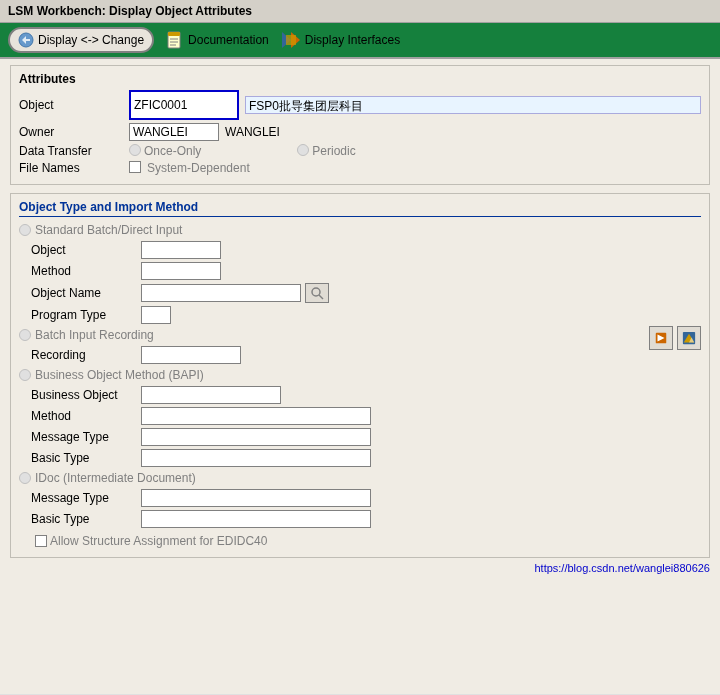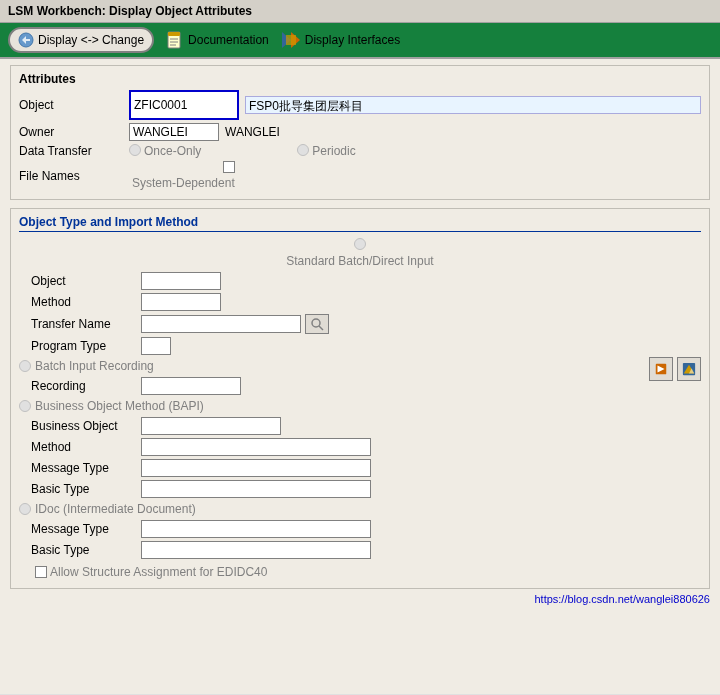--- a/index.html
+++ b/index.html
@@ -88,23 +88,22 @@
       gap: 16px;
       align-items: center;
     }
     .radio-item {
       display: flex;
       align-items: flex-start;
       gap: 3px;
     }
     .checkbox-item {
       display: flex;
-      align-items: flex-end;
+      align-items: flex-start;
       gap: 3px;
-      flex-direction: column;
     }
     .object-type-section {
       background: #f0ece4;
       border: 1px solid #c0bdb5;
       padding: 6px 8px;
     }
     .section-header {
       font-size: 12px;
       font-weight: bold;
       color: #003399;
@@ -238,34 +237,34 @@
         <span style="margin-left:3px; color:#808080;">System-Dependent</span>
       </div>
     </div>
   </div>
 
   <div class="object-type-section">
     <div class="section-header">
       <span>Object Type and Import Method</span>
     </div>
 
-    <div class="sub-section-label" style="margin-bottom:4px;flex-direction:column;">
+    <div class="sub-section-label" style="margin-bottom:4px;">
       <span class="radio-circle-disabled"></span>
       <span style="color:#808080;">Standard Batch/Direct Input</span>
     </div>
     <div class="form-row">
       <span class="form-label">Object</span>
       <input class="form-input" style="width: 80px;" value="" readonly="">
     </div>
     <div class="form-row">
       <span class="form-label">Method</span>
       <input class="form-input" style="width: 80px;" value="" readonly="">
     </div>
     <div class="form-row" style="position:relative;">
-      <span class="form-label">Transfer Name</span>
+      <span class="form-label">Object Name</span>
       <input class="form-input" style="width: 160px;" value="" readonly="">
       <button class="icon-btn" style="margin-left:4px;">
         <svg width="14" height="14" viewBox="0 0 14 14">
           <circle cx="6" cy="6" r="4" fill="none" stroke="#808080" stroke-width="1.5"></circle>
           <line x1="9" y1="9" x2="13" y2="13" stroke="#808080" stroke-width="1.5"></line>
         </svg>
       </button>
     </div>
     <div class="form-row">
       <span class="form-label">Program Type</span>

